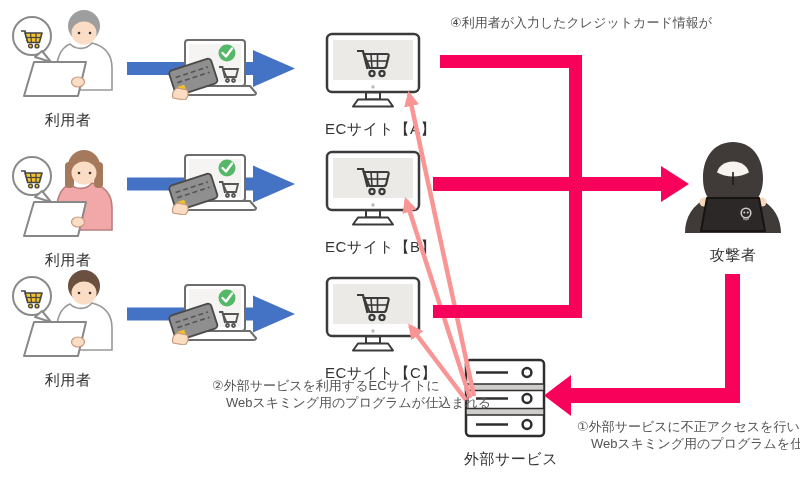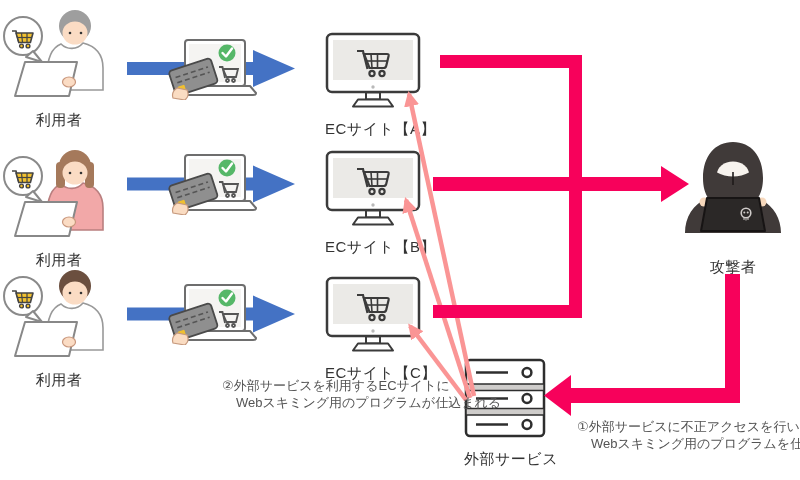--- a/index.html
+++ b/index.html
@@ -12,28 +12,28 @@
   .figures{z-index:2}
   .over{z-index:3}
   .fig{position:absolute;}
   .fig .cap{
     display:block;text-align:center;font-size:15px;color:#333;letter-spacing:.5px;white-space:nowrap;
   }
   .note{
     position:absolute;font-size:13px;line-height:17px;color:#545454;white-space:nowrap;z-index:4;
   }
   .note .l2{padding-left:14px;}
-  .user-block{left:3px;width:112px;}
+  .user-block{left:12px;width:112px;}
   .user-block .cap{width:112px;margin-top:5px;}
   .site-block{left:325px;width:96px;}
   .site-block .cap{width:96px;margin-top:6px;}
   .server-block{left:464px;top:358px;width:84px;}
   .server-block .cap{width:84px;margin-top:8px;}
   .attacker-block{left:670px;top:138px;width:126px;}
-  .attacker-block .cap{width:126px;margin-top:16px;}
+  .attacker-block .cap{width:126px;margin-top:4px;}
   .purchase-block{left:163px;width:95px;height:62px;}
 </style>
 </head>
 <body>
 
 <div class="diagram">
 
   <svg class="layer under" viewBox="0 0 800 480">
 
     <polygon fill="#4472C4" points="127,62 253,62 253,50 295,68.5 253,87 253,75 127,75"></polygon>
@@ -323,23 +323,24 @@
     <line x1="433" y1="311.5" x2="582" y2="311.5" stroke="#F7015B" stroke-width="13"></line>
     <line x1="433" y1="184" x2="662" y2="184" stroke="#F7015B" stroke-width="14"></line>
     <polygon points="661,166 661,202 689,184" fill="#F7015B"></polygon>
 
     <polyline points="732.5,274 732.5,395.5 570,395.5" fill="none" stroke="#F7015B" stroke-width="15" stroke-linejoin="miter"></polyline>
     <polygon points="571,375 571,416 544,395.5" fill="#F7015B"></polygon>
   </svg>
 
 
   <div class="note" style="left:450px;top:14px">
+    <div>④利用者が入力したクレジットカード情報が</div>
   </div>
 
-  <div class="note" style="left:222px;top:377px">
+  <div class="note" style="left:212px;top:377px">
     <div>②外部サービスを利用するECサイトに</div>
     <div class="l2">Webスキミング用のプログラムが仕込まれる</div>
   </div>
 
   <div class="note" style="left:577px;top:418px">
     <div>①外部サービスに不正アクセスを行い、</div>
     <div class="l2">Webスキミング用のプログラムを仕込む</div>
   </div>
 
 </div>

